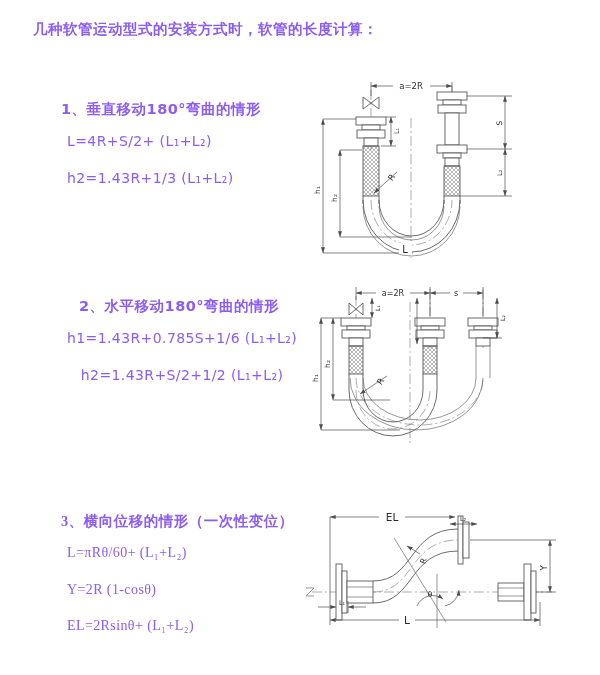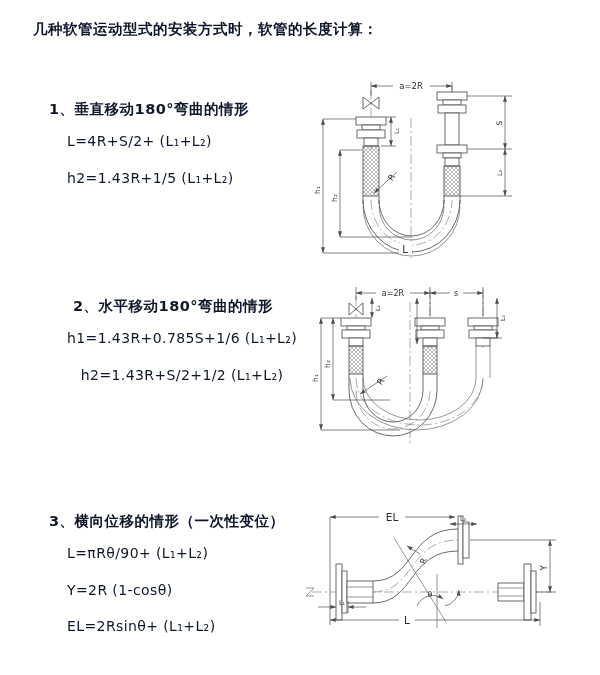--- a/index.html
+++ b/index.html
@@ -1,21 +1,21 @@
 <!DOCTYPE html>
 <html><head>
 <meta charset="utf-8">
 <style>
   html,body{margin:0;padding:0;background:#fff;}
   .page{position:relative;width:556px;height:675px;background:#ffffff;overflow:hidden;
-        font-family:"DejaVu Sans","Liberation Sans",sans-serif;color:#0f172a;}
+        font-family:"DejaVu Sans","Liberation Sans",sans-serif;color:#8b5cf6;}
   .doc-title{position:absolute;left:33px;top:20px;font-size:14.5px;font-weight:bold;letter-spacing:.5px;}
   .section{position:absolute;left:45px;}
-  .sec1{top:100px;} .sec2{top:297px;text-align:center;} .sec3{top:512px;}
-  .heading{font-size:14.5px;font-weight:bold;margin:0 0 11px 4px;letter-spacing:.5px;}
+  .sec1{top:100px;} .sec2{top:297px;text-align:center;} .sec3{top:512px;font-family:Liberation Serif, serif;}
+  .heading{font-size:14.5px;font-weight:bold;margin:0 0 11px 16px;letter-spacing:.5px;}
   .formula{font-size:14px;margin:0 0 14.5px 22px;letter-spacing:.4px;line-height:22px;white-space:nowrap;}
   svg.diagram{position:absolute;}
   #d1{left:308px;top:70px;} #d2{left:308px;top:283px;} #d3{left:300px;top:505px;}
   svg .ln{stroke:#5a5a5a;stroke-width:0.9;fill:none;}
   svg .thin{stroke:#6a6a6a;stroke-width:0.7;fill:none;}
   svg .cl{stroke:#8a8a8a;stroke-width:0.7;fill:none;stroke-dasharray:10 3 2 3;}
   svg .part{stroke:#5a5a5a;stroke-width:0.9;fill:#ffffff;}
   svg .dim{stroke:#4d4d4d;stroke-width:0.7;fill:none;}
   svg text{fill:#2b2b2b;font-family:"DejaVu Sans","Liberation Sans",sans-serif;}
   svg .mask{fill:#ffffff;stroke:none;}
@@ -34,32 +34,32 @@
         <path d="M0,0 L4,4 M4,0 L0,4" stroke="#8a8a8a" stroke-width="0.6"></path>
       </pattern>
     </defs>
   </svg>
 
   <div class="doc-title">几种软管运动型式的安装方式时，软管的长度计算：</div>
 
   <div class="section sec1">
     <div class="heading">1、垂直移动180°弯曲的情形</div>
     <div class="formula">L=4R+S/2+ (L₁+L₂)</div>
-    <div class="formula">h2=1.43R+1/5 (L₁+L₂)</div>
+    <div class="formula">h2=1.43R+1/3 (L₁+L₂)</div>
   </div>
 
   <div class="section sec2">
     <div class="heading">2、水平移动180°弯曲的情形</div>
     <div class="formula">h1=1.43R+0.785S+1/6 (L₁+L₂)</div>
     <div class="formula">h2=1.43R+S/2+1/2 (L₁+L₂)</div>
   </div>
 
   <div class="section sec3">
     <div class="heading">3、横向位移的情形（一次性变位）</div>
-    <div class="formula">L=πRθ/90+ (L₁+L₂)</div>
+    <div class="formula">L=πRθ/60+ (L₁+L₂)</div>
     <div class="formula">Y=2R (1-cosθ)</div>
     <div class="formula">EL=2Rsinθ+ (L₁+L₂)</div>
   </div>
 
   <svg id="d1" class="diagram" width="290" height="195" viewBox="308 70 290 195">
 
     <path class="cl" d="M371,90 V150"></path>
     <path class="cl" d="M452,86 V165"></path>
     <path class="cl" d="M411,118 V258"></path>
     <path class="cl" d="M371,200 A40.5,45 0 0 0 452,200"></path>

